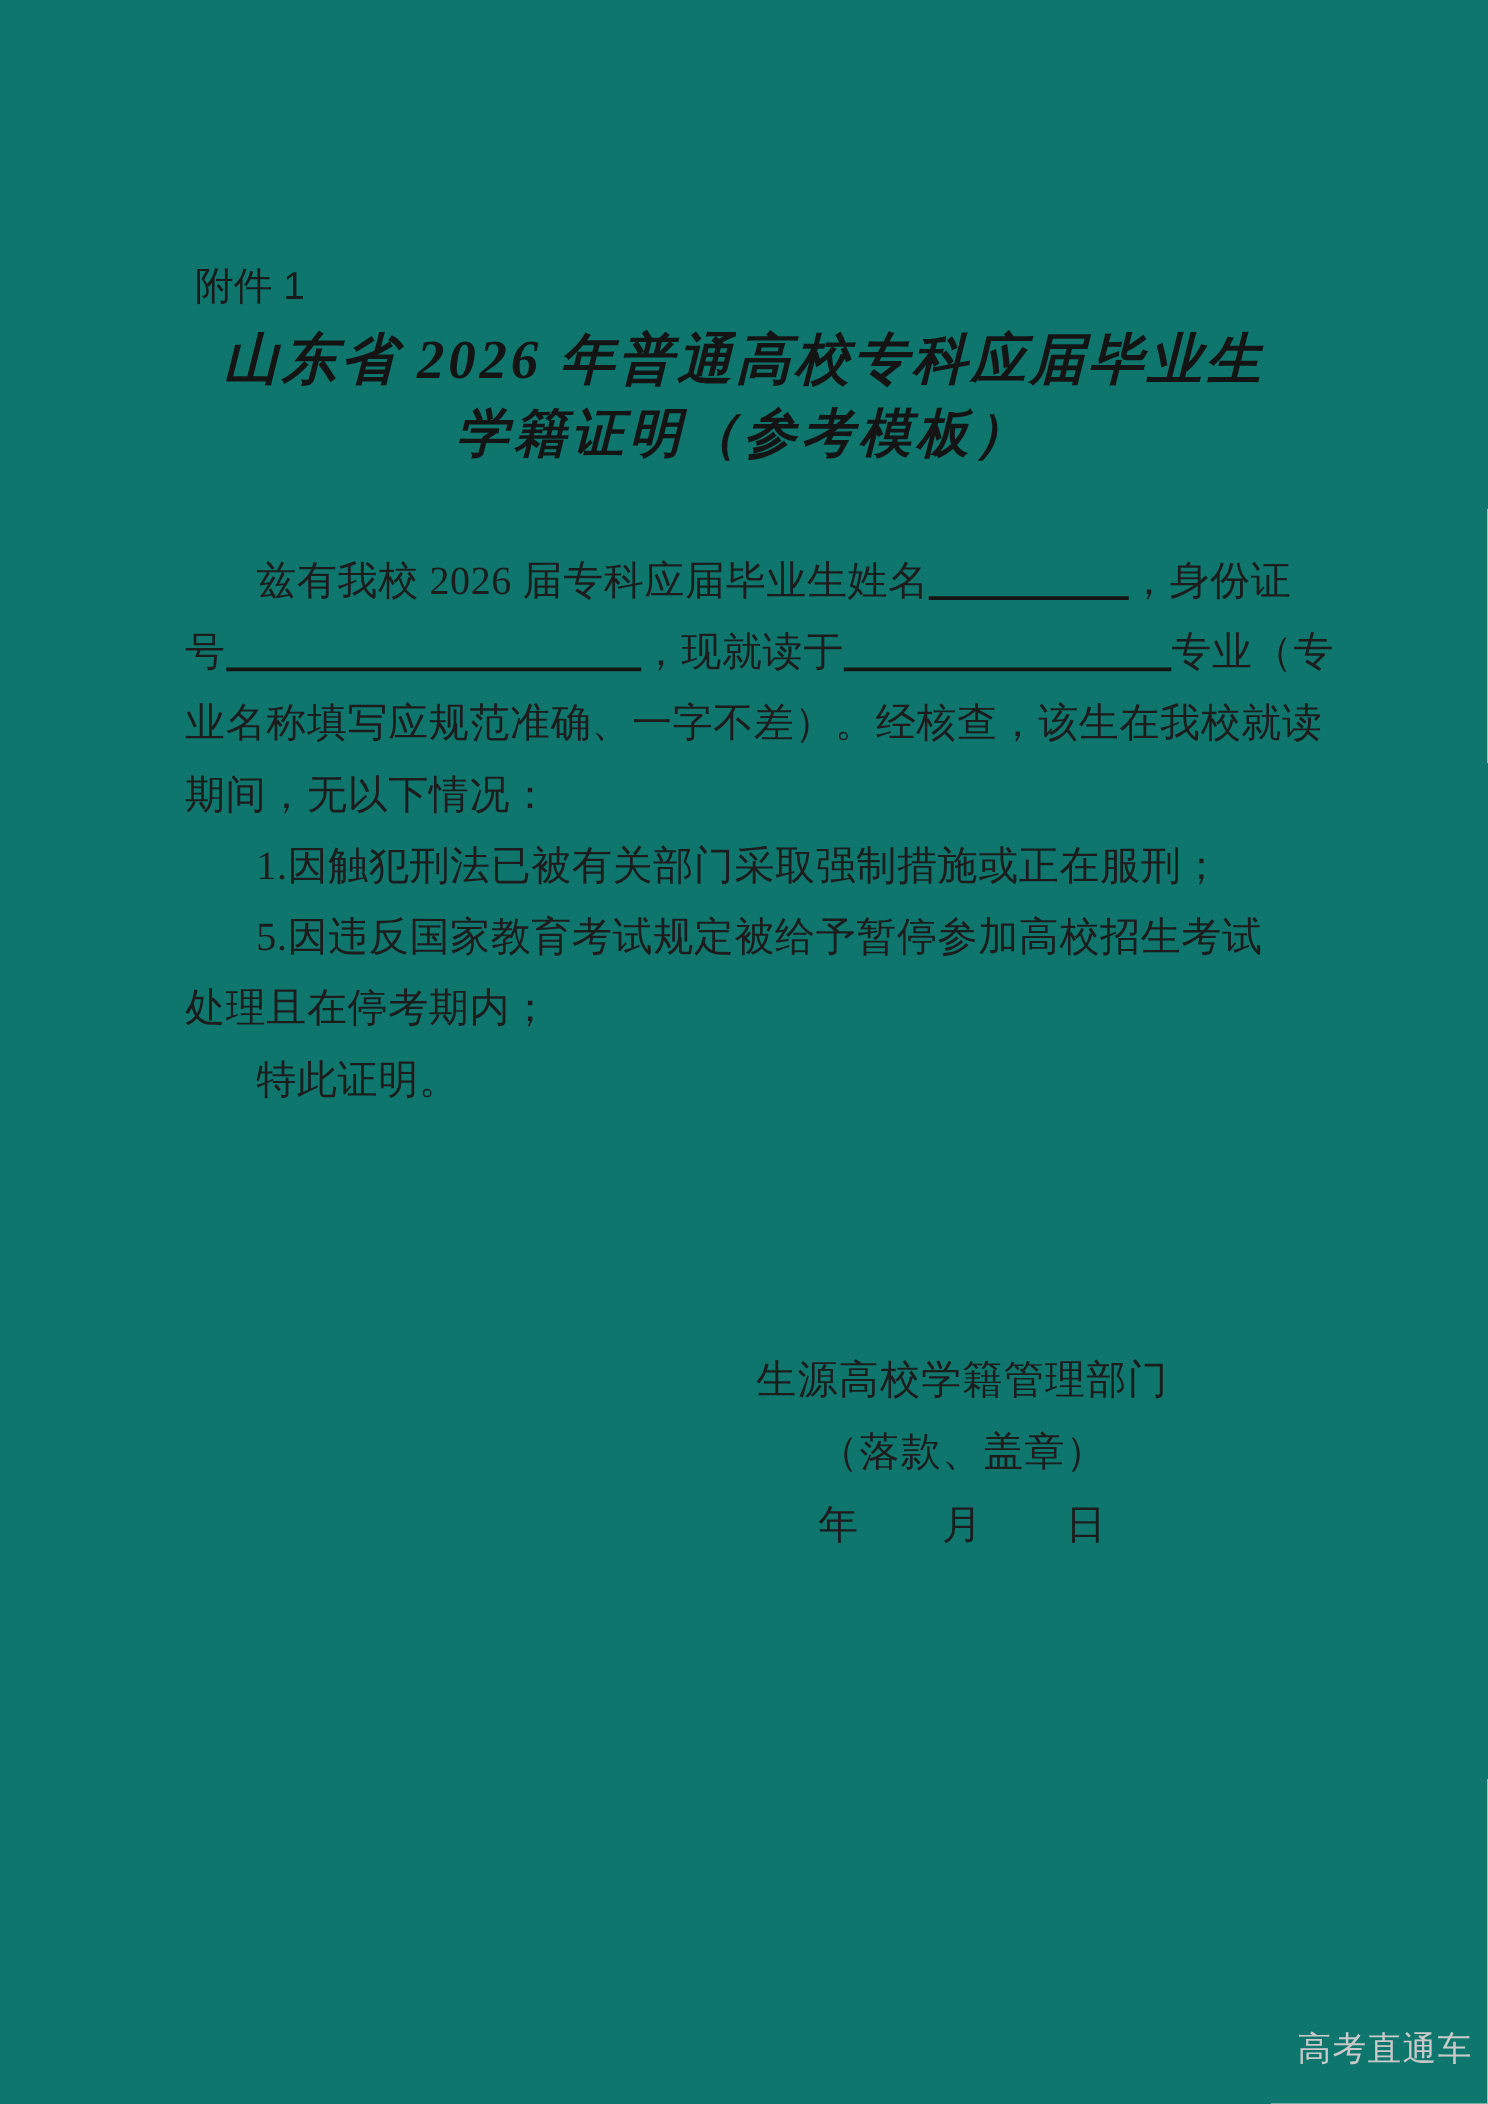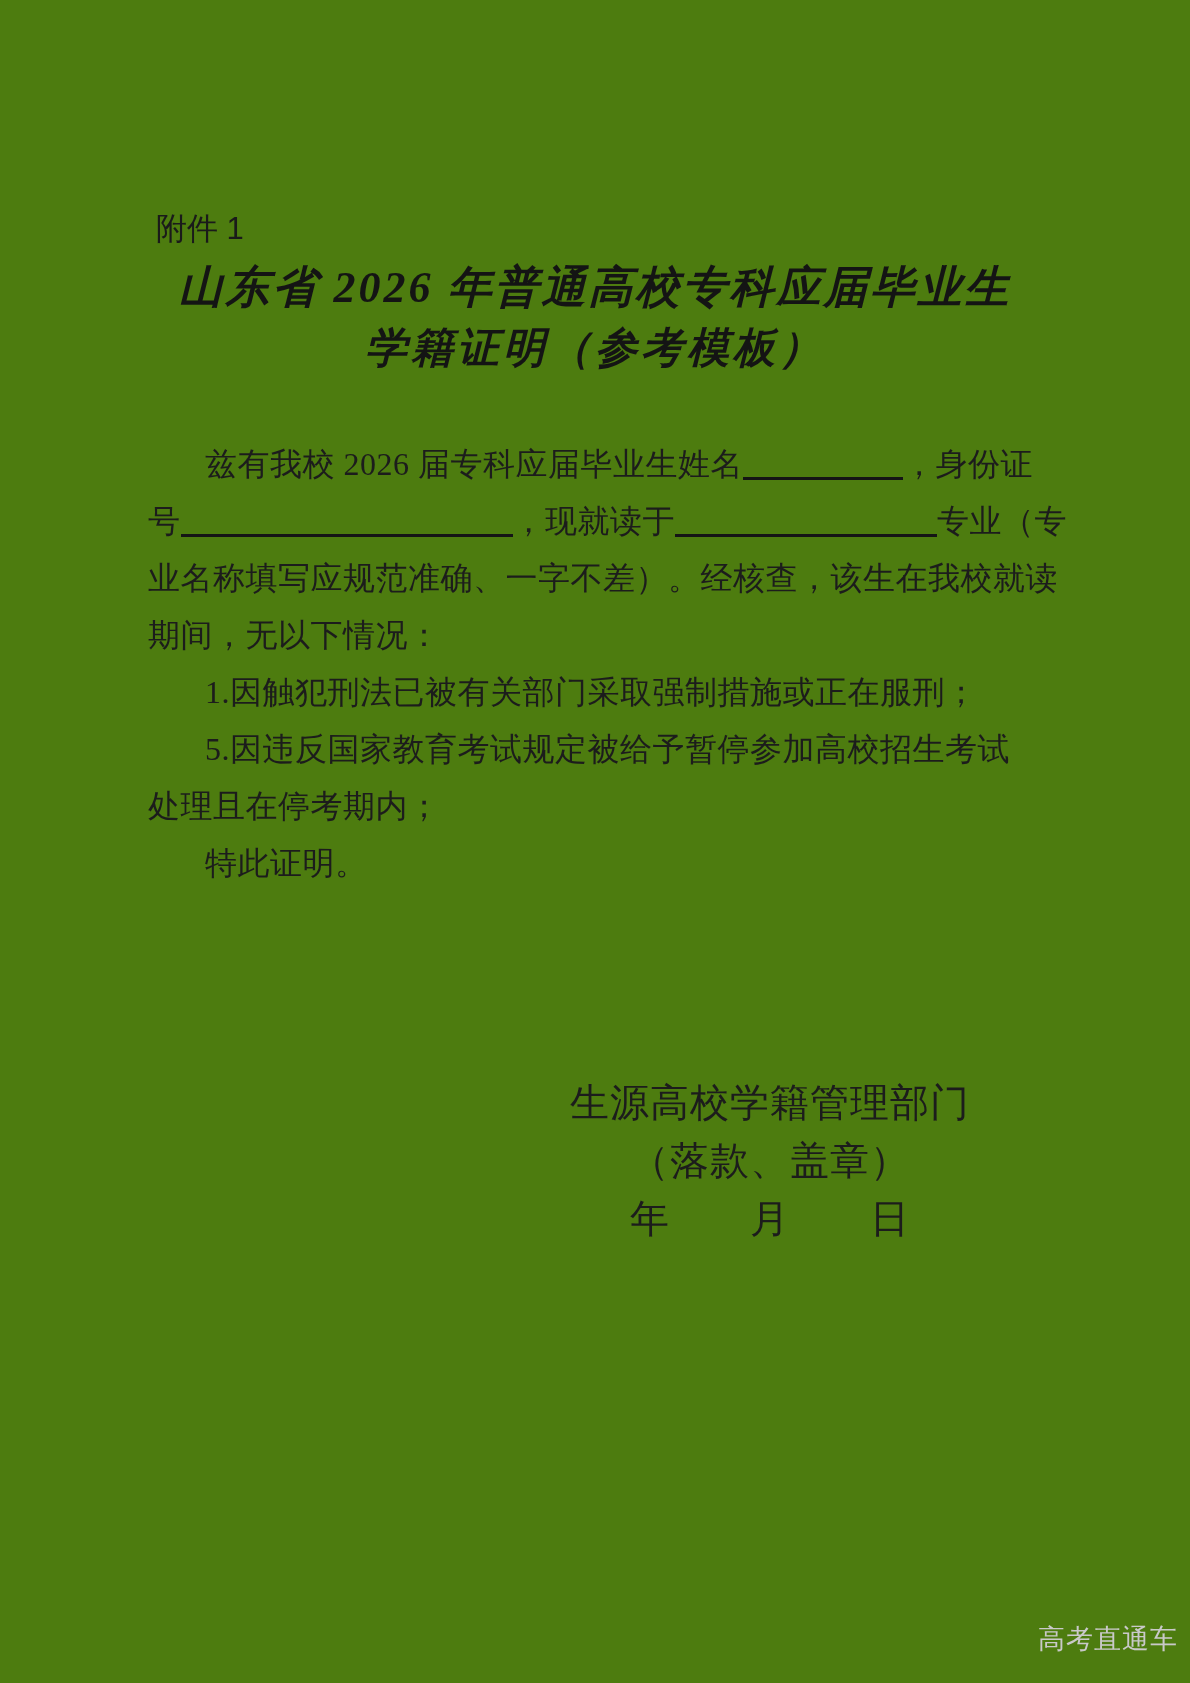--- a/index.html
+++ b/index.html
@@ -1,20 +1,20 @@
 <!DOCTYPE html>
 <html><head>
 <meta charset="utf-8">
 <style>
   html, body { margin: 0; padding: 0; background: #ffffff; }
   .page {
     position: relative;
     width: 1190px;
     height: 1683px;
-    background: #4d7c0f;
+    background: #0f766e;
     overflow: hidden;
     font-family: "Liberation Serif", "DejaVu Serif", serif;
     color: #1a1a1a;
   }
 
   
   .attachment {
     position: absolute;
     left: 156px;
     top: 211px;
@@ -69,21 +69,21 @@
   .blank.idno  { width: 332px; }
   .blank.school{ width: 262px; }
 
   
   .signature {
     position: absolute;
     left: 540px;
     top: 1074px;
     width: 460px;
     text-align: center;
-    font-size: 39px;
+    font-size: 32px;
     line-height: 58px;
     letter-spacing: 1px;
     color: #1c1c1c;
   }
   .signature div { white-space: nowrap; }
 
   
   .watermark {
     position: absolute;
     right: 12px;

